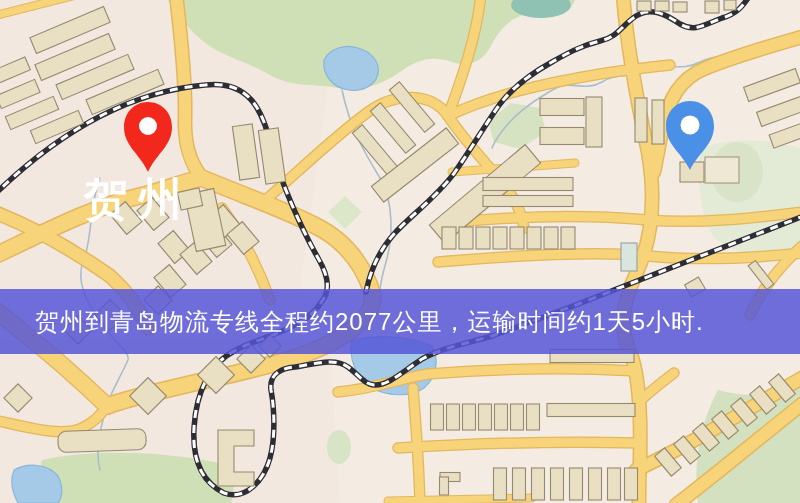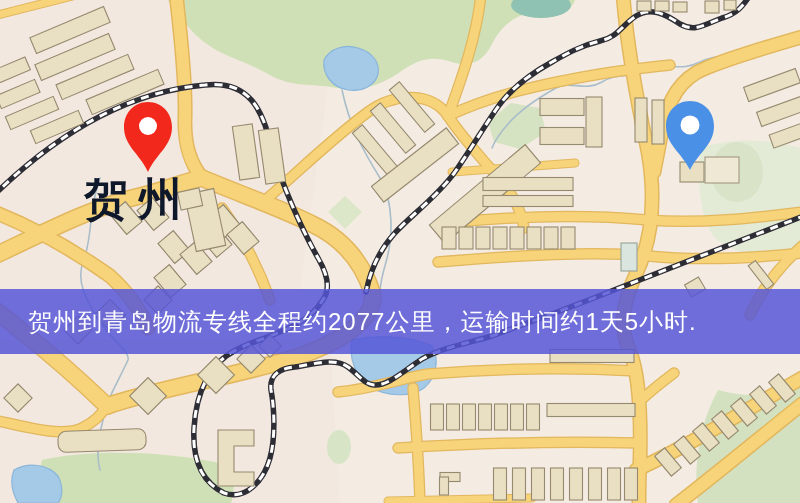--- a/index.html
+++ b/index.html
@@ -17,25 +17,25 @@
   .road-core path,.road-core use{fill:none;stroke:#f7d47a;stroke-linecap:round;stroke-linejoin:round;}
   .rail-base{fill:none;stroke:#2d2d35;stroke-width:5.5;stroke-linecap:round;}
   .rail-dash{fill:none;stroke:#ffffff;stroke-width:3;stroke-dasharray:8 7;}
   .bld{fill:#e9dfc2;stroke:#95896f;stroke-width:1.1;}
   .bld-light{fill:#efe8d5;stroke:#a39880;stroke-width:1.1;}
   .bld-teal{fill:#d9e5de;stroke:#95a396;stroke-width:1.1;}
   .pin-core{fill:#ffffff;}
 
   
   .city-label{position:absolute;font-weight:bold;white-space:nowrap;line-height:1;}
-  .origin-label{left:84px;top:177px;font-size:44px;color:#0f172a;letter-spacing:10px;}
+  .origin-label{left:84px;top:177px;font-size:44px;color:#ffffff;letter-spacing:10px;}
   .dest-label{left:642px;top:180px;font-size:41px;color:#2434cf;letter-spacing:6px;}
   .banner{position:absolute;left:0;top:289px;width:800px;height:65px;
           background:rgba(85,85,214,0.84);display:flex;align-items:center;
-          box-sizing:border-box;padding-left:28px;}
+          box-sizing:border-box;padding-left:35px;}
   .banner span{color:#ffffff;font-size:24px;letter-spacing:1px;white-space:nowrap;}
 </style>
 </head>
 <body>
 
 <div class="screen">
 
   <svg class="map-svg" viewBox="0 0 800 503" xmlns="http://www.w3.org/2000/svg">
 
     <rect class="bg" x="0" y="0" width="800" height="503"></rect>

